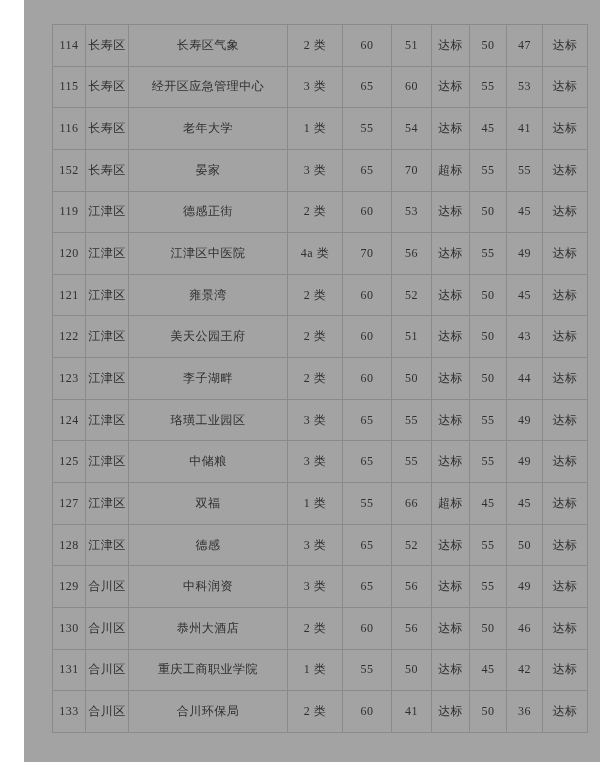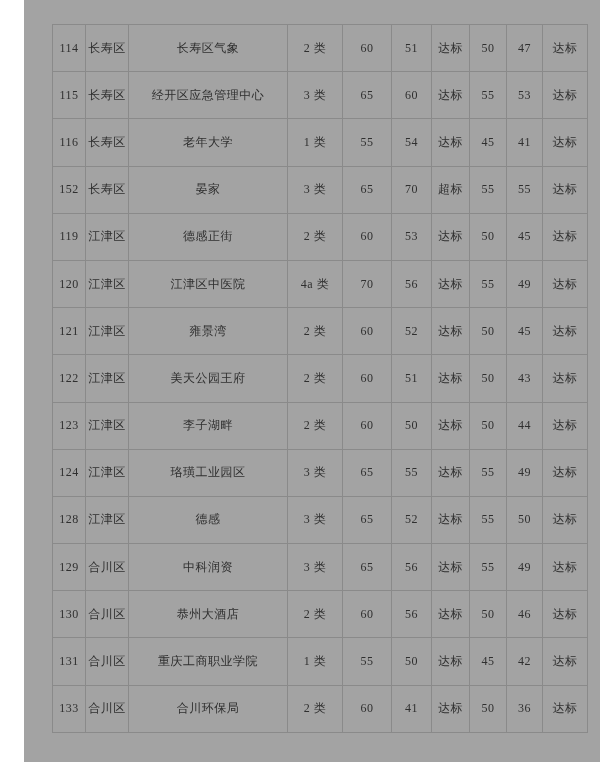--- a/index.html
+++ b/index.html
@@ -173,20 +173,44 @@
           <td>珞璜工业园区</td>
           <td>3 类</td>
           <td>65</td>
           <td>55</td>
           <td>达标</td>
           <td>55</td>
           <td>49</td>
           <td>达标</td>
         </tr>
         <tr>
+          <td>125</td>
+          <td>江津区</td>
+          <td>中储粮</td>
+          <td>3 类</td>
+          <td>65</td>
+          <td>55</td>
+          <td>达标</td>
+          <td>55</td>
+          <td>49</td>
+          <td>达标</td>
+        </tr>
+        <tr>
+          <td>127</td>
+          <td>江津区</td>
+          <td>双福</td>
+          <td>1 类</td>
+          <td>55</td>
+          <td>66</td>
+          <td>超标</td>
+          <td>45</td>
+          <td>45</td>
+          <td>达标</td>
+        </tr>
+        <tr>
           <td>128</td>
           <td>江津区</td>
           <td>德感</td>
           <td>3 类</td>
           <td>65</td>
           <td>52</td>
           <td>达标</td>
           <td>55</td>
           <td>50</td>
           <td>达标</td>

